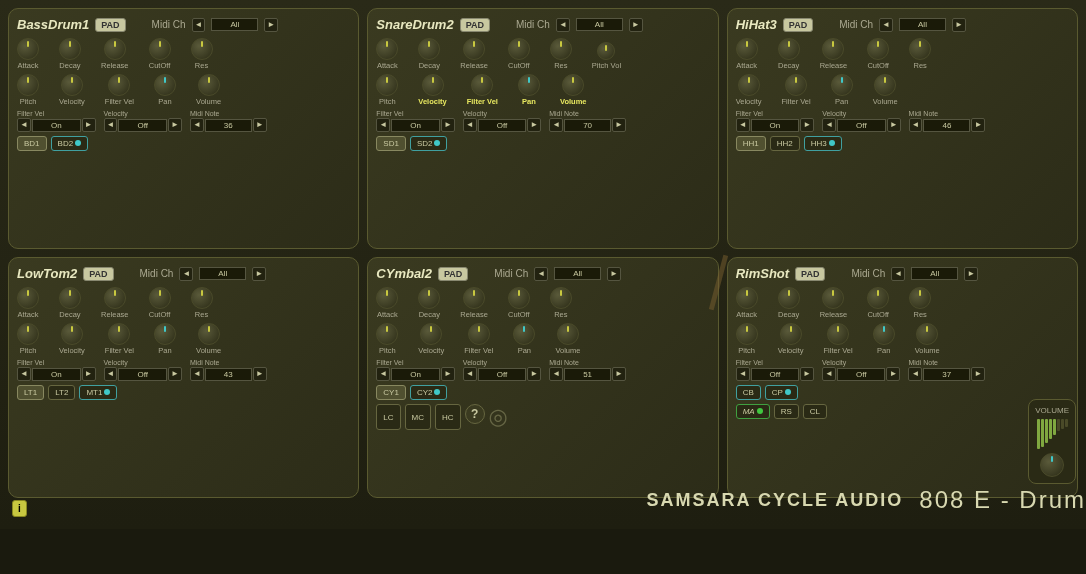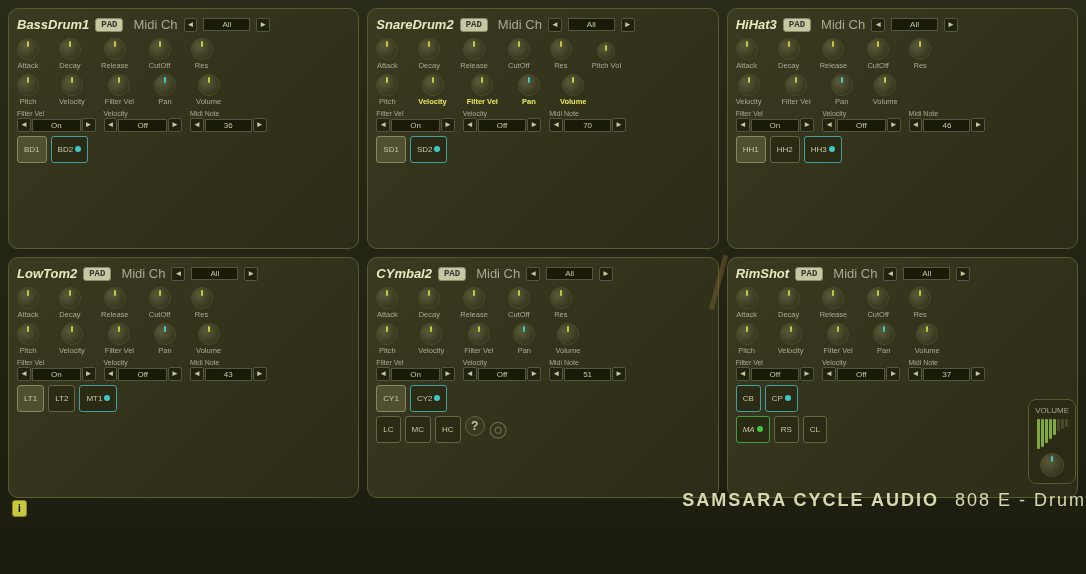--- a/index.html
+++ b/index.html
@@ -46,26 +46,25 @@
     }
     .pad-btn {
       background: #c8c8a0;
       border: 1px solid #888870;
       border-radius: 3px;
       padding: 1px 5px;
       font-size: 9px;
       font-weight: bold;
       color: #333;
       cursor: pointer;
-      font-family: Liberation Mono, monospace;
     }
     .midi-ch-label {
-      font-size: 13px;
+      font-size: 10px;
       color: #aaa890;
-      margin-left: 4px;
+      margin-left: 20px;
     }
     .knob-row {
       display: flex;
       gap: 20px;
       margin-bottom: 4px;
       align-items: flex-end;
     }
     .knob-group {
       display: flex;
       flex-direction: column;
@@ -154,21 +153,21 @@
     .pad-buttons-row {
       display: flex;
       gap: 4px;
       margin-top: 4px;
     }
     .pad-slot-btn {
       background: #2a2a15;
       border: 1px solid #666640;
       color: #c8c8a0;
       font-size: 8px;
-      padding: 8px 6px;
+      padding: 2px 6px;
       cursor: pointer;
       border-radius: 3px;
     }
     .pad-slot-btn.active {
       background: #505030;
       border-color: #888860;
     }
     .pad-slot-btn.teal {
       border-color: #40a0a0;
     }
@@ -185,21 +184,21 @@
     }
     .footer-title {
       font-size: 18px;
       font-weight: bold;
       color: #d8d8b0;
       letter-spacing: 2px;
       text-transform: uppercase;
       font-variant: small-caps;
     }
     .footer-subtitle {
-      font-size: 18px;
+      font-size: 24px;
       color: #d8d8b0;
       letter-spacing: 2px;
       margin-left: 16px;
     }
     .info-btn {
       position: absolute;
       bottom: 12px;
       left: 12px;
       background: #c8c840;
       border: 1px solid #888820;

